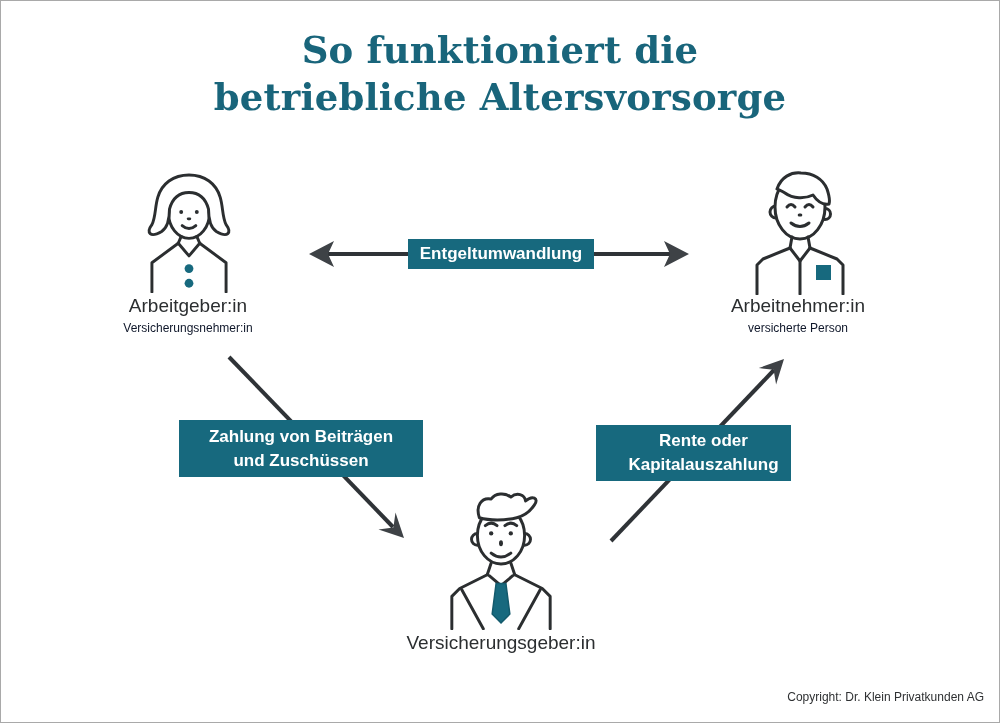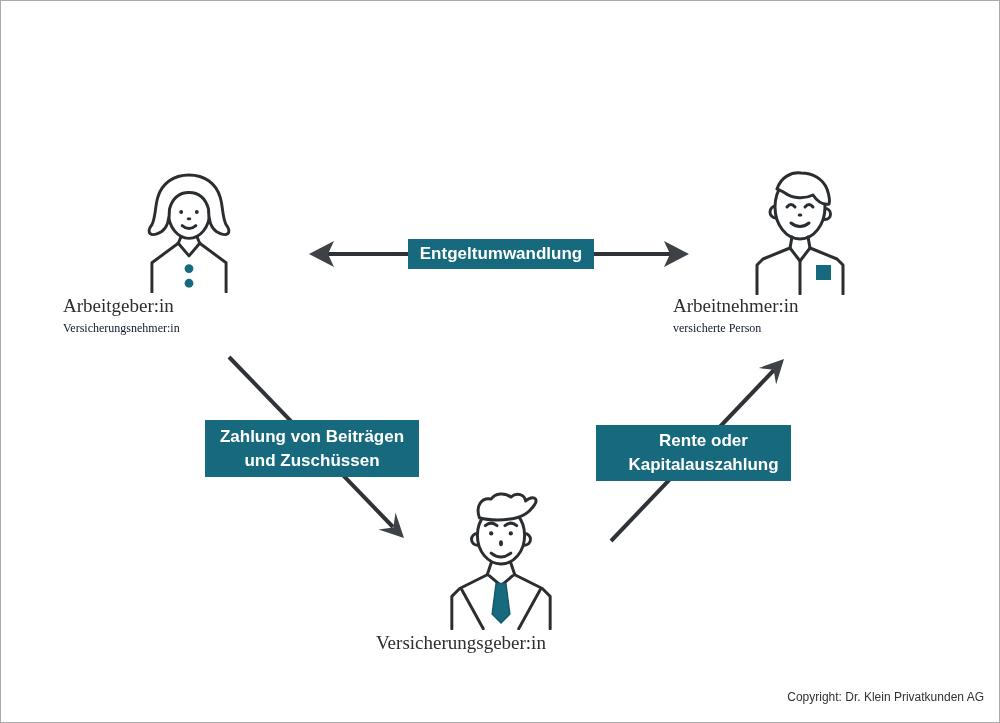--- a/index.html
+++ b/index.html
@@ -39,58 +39,62 @@
   .fig-stroke {
     fill: none;
     stroke: #2b2e30;
     stroke-width: 3;
     stroke-linecap: round;
     stroke-linejoin: round;
   }
   .fig-fill-white { fill: #ffffff; }
   .fig-dark { fill: #2b2e30; }
   .fig-teal { fill: #17697e; }
-  .actor-label { position: absolute; width: 250px; text-align: left; font-family: Liberation Serif, serif; }
+  .actor-label { position: absolute; width: 250px; text-align: center; }
   .actor-name { font-size: 19px; line-height: 22px; color: #2b2e30; }
   .actor-role { font-size: 12px; line-height: 19px; color: #0f172a; margin-top: 2px; }
   .flow-box {
     position: absolute;
     background: #17697e;
     color: #ffffff;
     font-weight: bold;
     font-size: 17px;
     line-height: 24px;
     display: flex;
     flex-direction: column;
     align-items: center;
     justify-content: center;
     text-align: center;
   }
   .box-conversion { left: 407px; top: 238px; width: 186px; height: 30px; justify-content: center; }
-  .box-contributions { left: 204px; top: 419px; width: 214px; height: 57px; }
+  .box-contributions { left: 178px; top: 419px; width: 244px; height: 57px; }
   .box-payout { left: 595px; top: 424px; width: 195px; height: 56px; padding-left: 20px; }
   .fig-employer { left: 141px; top: 171px; }
   .fig-employee { left: 742px; top: 170px; }
   .fig-insurer  { left: 441px; top: 489px; }
   .label-employer { left: 62px;  top: 294px; }
   .label-employee { left: 672px; top: 294px; }
   .label-insurer  { left: 375px; top: 631px; }
   .copyright {
     position: absolute;
     right: 15px;
     top: 689px;
     font-size: 12px;
     color: #2f3133;
   }
 </style>
 </head>
 <body>
 
 <div class="stage">
 
+  <div class="title">
+    <div>So funktioniert die</div>
+    <div>betriebliche Altersvorsorge</div>
+  </div>
 
   <svg class="arrows" viewBox="0 0 1000 723" aria-hidden="true">
     <g>
       <line x1="327" y1="253" x2="669" y2="253"></line>
       <polygon points="308,253 333,240 327,253 333,266"></polygon>
       <polygon points="688,253 663,240 669,253 663,266"></polygon>
     </g>
     <g>
       <line x1="228" y1="356" x2="392" y2="526"></line>
       <polygon points="403,537 377.5,528.5 392.4,526.4 394.5,511.5"></polygon>

